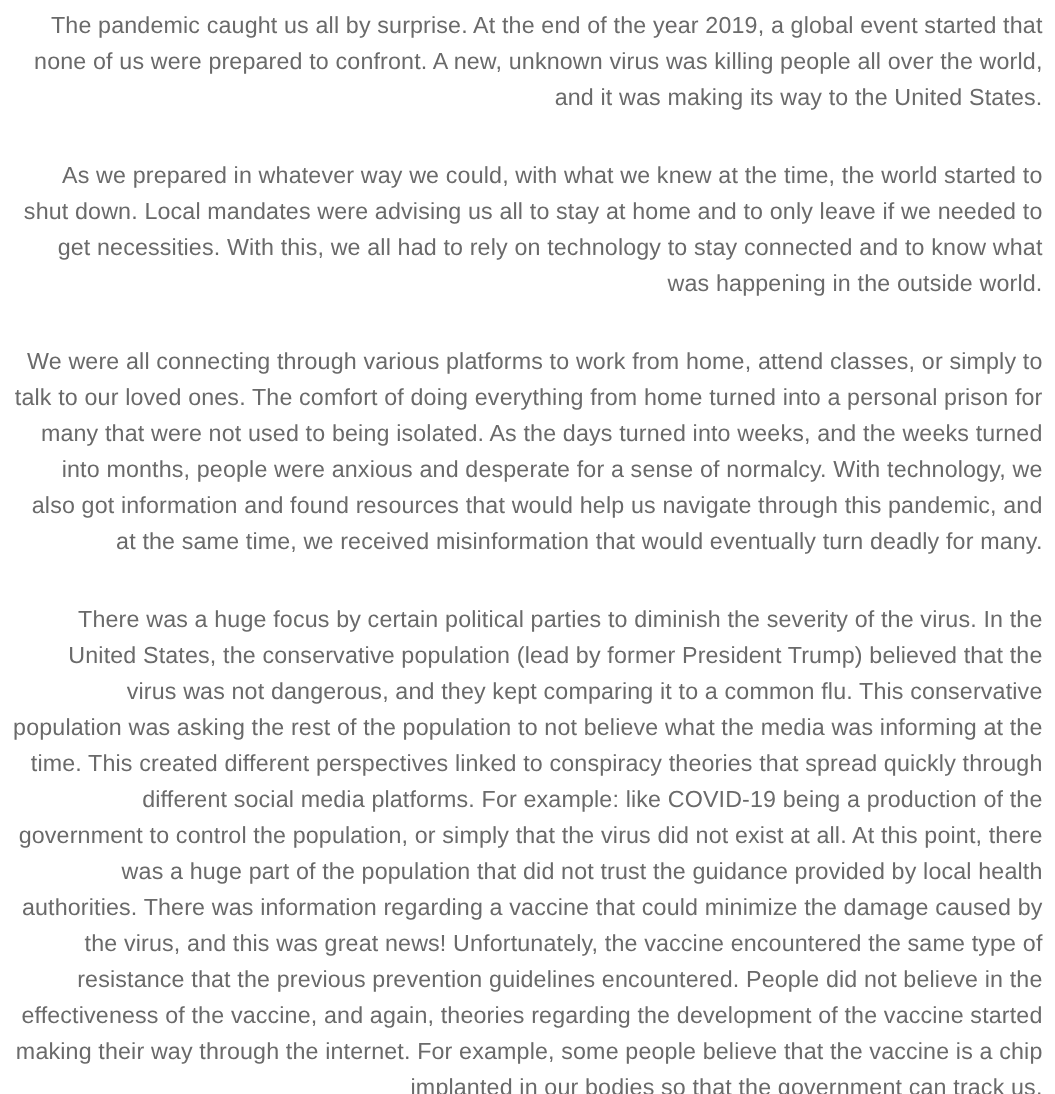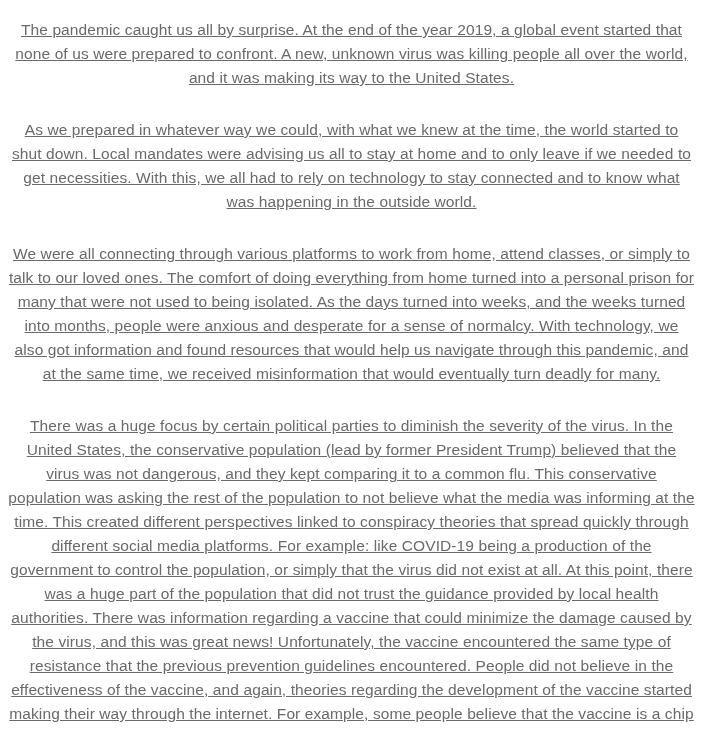--- a/index.html
+++ b/index.html
@@ -15,23 +15,22 @@
   }
   .article {
     padding: 6px 8px 0 8px;
     color: #6a6a6a;
     font-size: 15.5px;
     line-height: 24px;
     letter-spacing: 0.1px;
     -webkit-font-smoothing: antialiased;
   }
   .article p {
-    margin: 12px 0 28px 0;
-    text-align: center;
-    text-decoration: underline;
+    margin: 0 0 28px 0;
+    text-align: right;
   }
   .article p:last-child {
     margin-bottom: 0;
   }
 </style>
 </head>
 <body>
 
 <main class="article">
   <p>The pandemic caught us all by surprise. At the end of the year 2019, a global event started that none of us were prepared to confront. A new, unknown virus was killing people all over the world, and it was making its way to the United States.</p>

